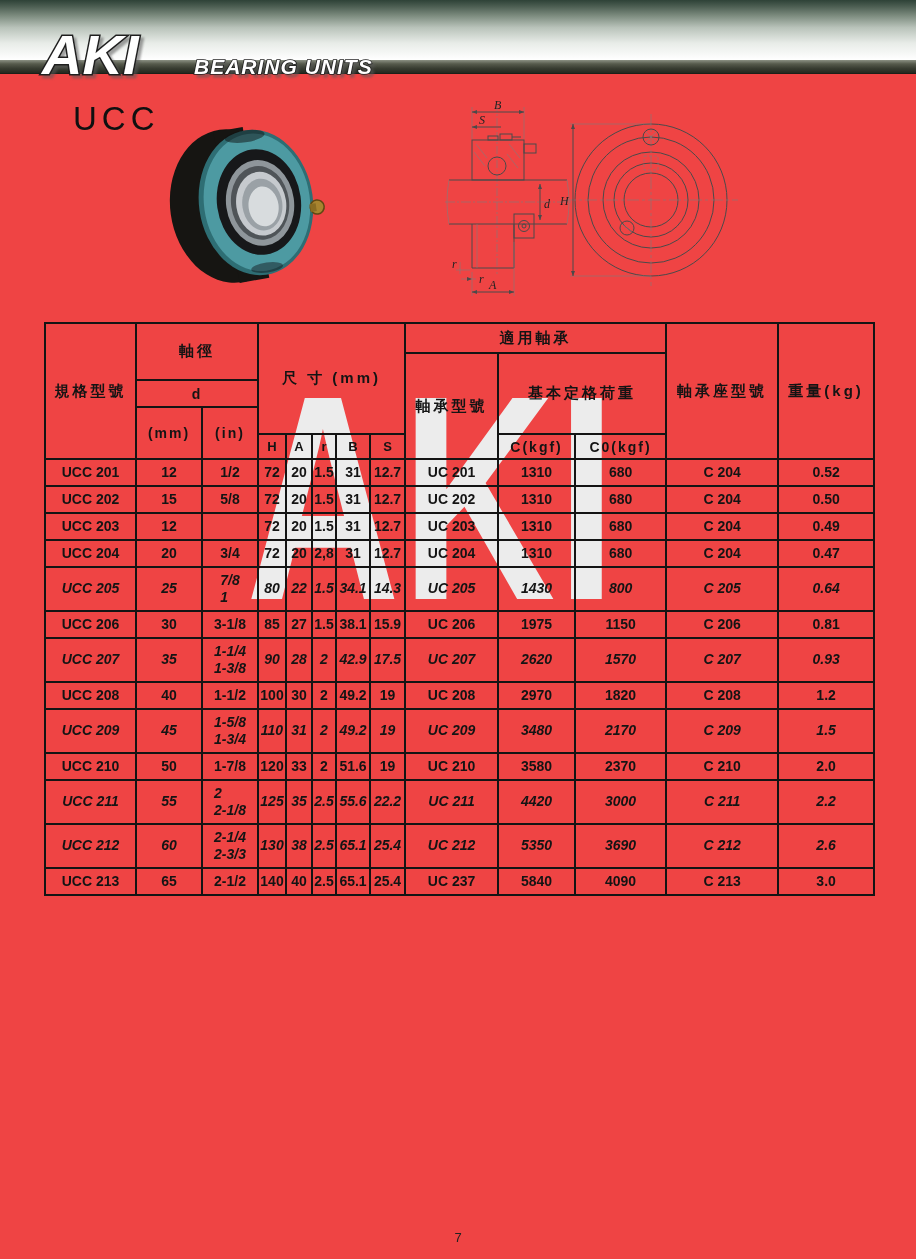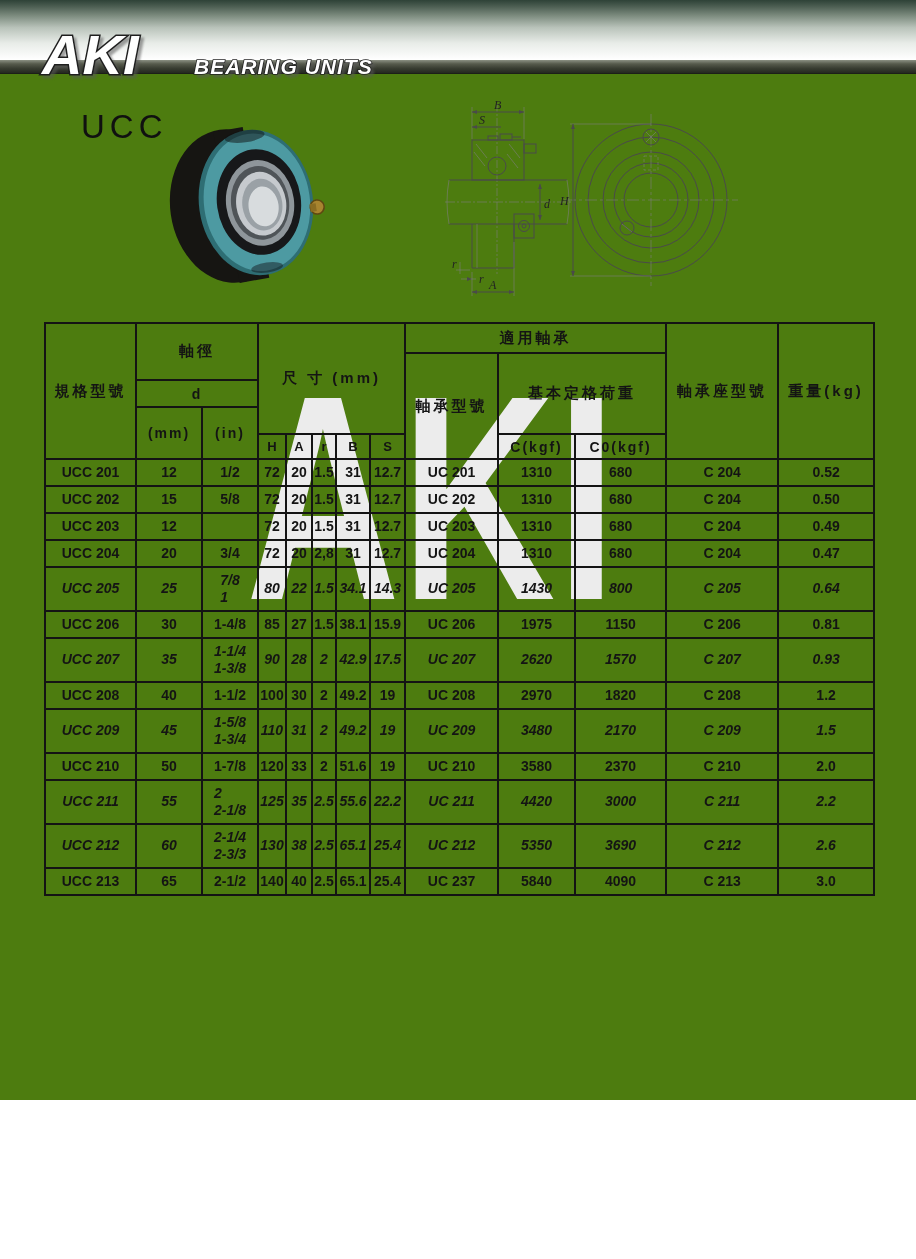--- a/index.html
+++ b/index.html
@@ -1,31 +1,31 @@
 <!DOCTYPE html>
 <html><head>
 <meta charset="utf-8">
 <style>
   html,body{margin:0;padding:0;background:#fff;}
-  .page{position:relative;width:916px;height:1100px;background:#4d7c0f;overflow:hidden;
+  .page{position:relative;width:916px;height:1259px;background:#ef4444;overflow:hidden;
         font-family:"Liberation Sans",sans-serif;color:#1a1a1a;}
 
   
   .banner{position:absolute;top:0;left:0;width:916px;height:80px;}
   .banner-gradient{position:absolute;top:0;left:0;width:100%;height:60px;
     background:linear-gradient(#2e4237 0%,#4a5c50 10%,#7c8b7e 26%,#b9c3ba 46%,#e8ece8 72%,#ffffff 100%);}
   .banner-bar{position:absolute;top:60px;left:0;width:100%;height:13px;
     background:linear-gradient(#8b9083 0%,#565a4c 30%,#383c31 65%,#24281f 100%);
     border-bottom:1px solid #1c1f18;}
   .logo-svg{position:absolute;left:36px;top:16px;filter:drop-shadow(3px 3px 1px rgba(90,90,90,.55));}
   .logo-svg text{font-family:"Liberation Sans",sans-serif;font-style:italic;font-weight:bold;
     fill:#fff;stroke:#1f1f1f;paint-order:stroke;}
 
   
-  .ucc-title{position:absolute;left:73px;top:100px;margin:8px;font-size:33px;font-weight:normal;
+  .ucc-title{position:absolute;left:73px;top:100px;margin:0;font-size:33px;font-weight:normal;
     letter-spacing:5px;color:#101010;}
   .product-photo{position:absolute;left:166px;top:116px;}
   .drawing-left{position:absolute;left:443px;top:96px;}
   .drawing-right{position:absolute;left:556px;top:110px;}
   .tech{stroke:#4a4a4a;fill:none;stroke-width:1;}
   .tech-thin{stroke:#7d7d7d;fill:none;stroke-width:.6;}
   .dim-label{font-family:"Liberation Serif",serif;font-style:italic;font-size:12px;fill:#222;
     stroke:none;}
 
   
@@ -287,21 +287,21 @@
             <td class="col-S"><span class="cellspan">14.3</span></td>
             <td class="col-bearing"><span class="cellspan">UC 205</span></td>
             <td class="col-C"><span class="cellspan">1430</span></td>
             <td class="col-C0"><span class="cellspan">800</span></td>
             <td class="col-housing"><span class="cellspan">C 205</span></td>
             <td class="col-weight"><span class="cellspan">0.64</span></td>
           </tr>
           <tr class="row-std">
             <td class="col-model"><span class="cellspan">UCC 206</span></td>
             <td class="col-mm"><span class="cellspan">30</span></td>
-            <td class="col-in"><span class="cellspan">1-4/8</span></td>
+            <td class="col-in"><span class="cellspan">3-1/8</span></td>
             <td class="col-H"><span class="cellspan">85</span></td>
             <td class="col-A"><span class="cellspan">27</span></td>
             <td class="col-r"><span class="cellspan">1.5</span></td>
             <td class="col-B"><span class="cellspan">38.1</span></td>
             <td class="col-S"><span class="cellspan">15.9</span></td>
             <td class="col-bearing"><span class="cellspan">UC 206</span></td>
             <td class="col-C"><span class="cellspan">1975</span></td>
             <td class="col-C0"><span class="cellspan">1150</span></td>
             <td class="col-housing"><span class="cellspan">C 206</span></td>
             <td class="col-weight"><span class="cellspan">0.81</span></td>

